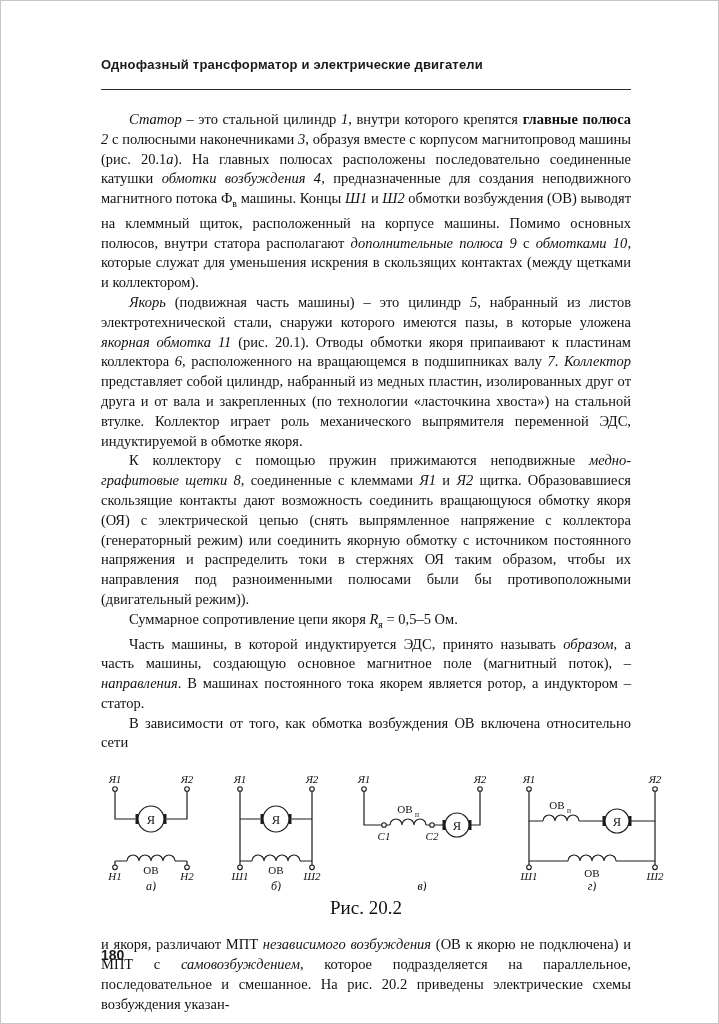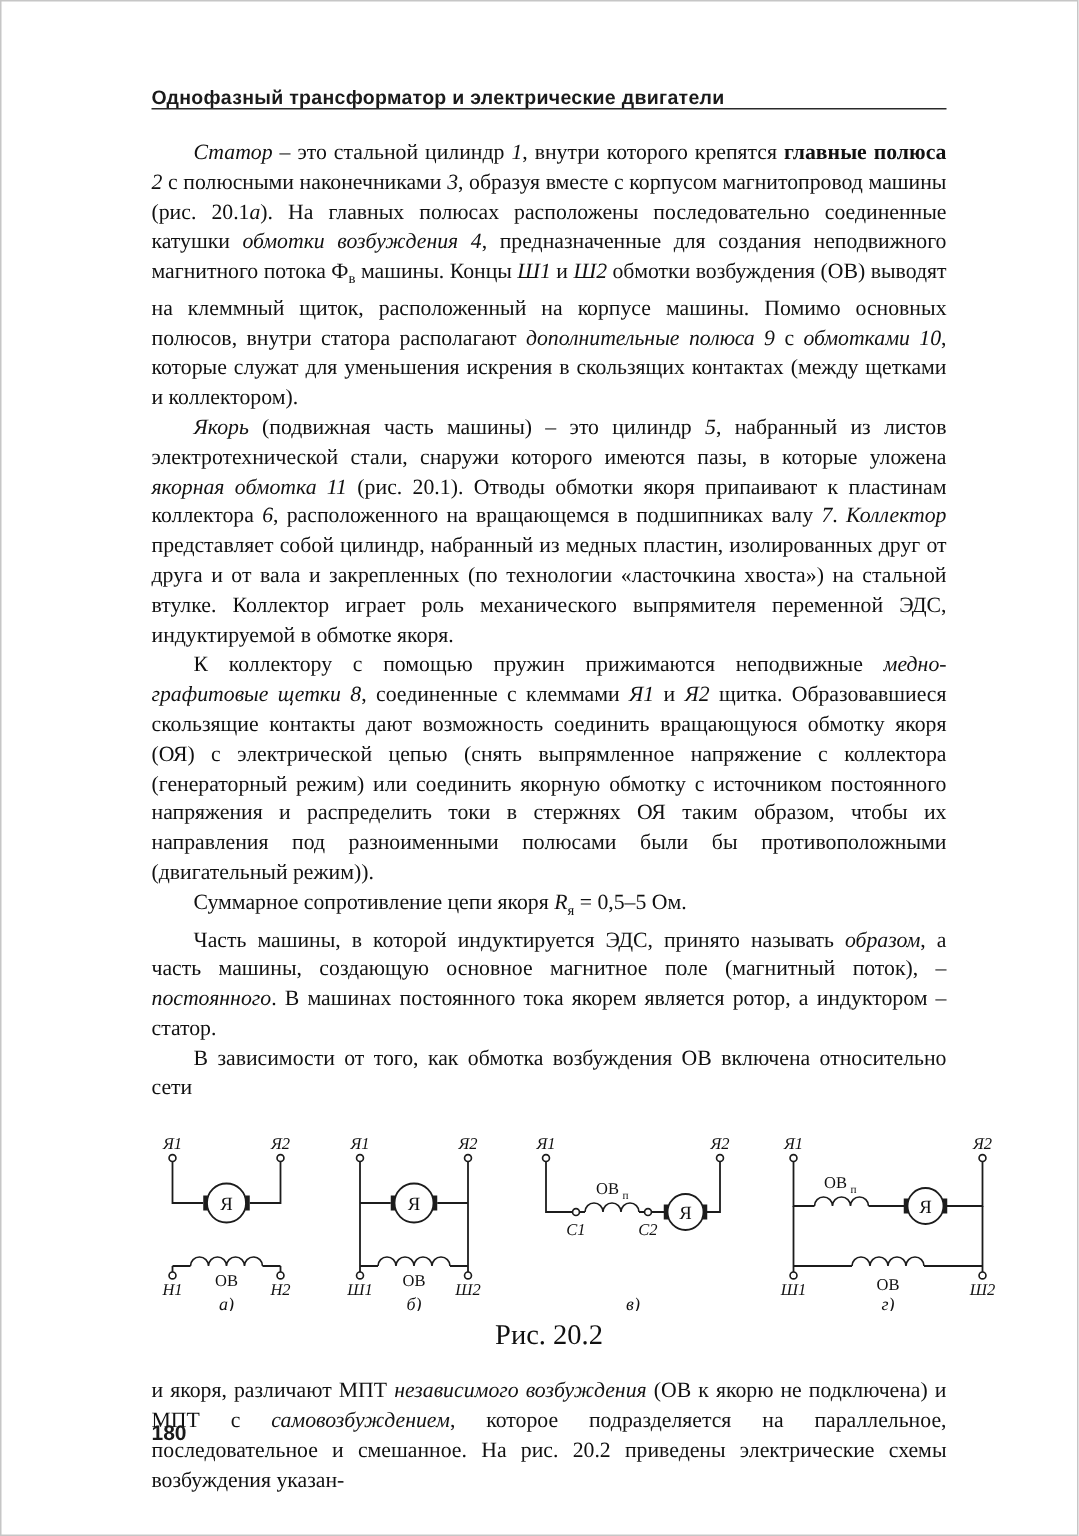--- a/index.html
+++ b/index.html
@@ -15,21 +15,21 @@
     font-family: "Liberation Serif", serif;
     color: #111111;
     overflow: hidden;
   }
   .running-head {
     font-family: "Liberation Sans", sans-serif;
     font-weight: bold;
     font-size: 13px;
     letter-spacing: 0.2px;
     color: #1a1a1a;
-    padding-bottom: 0;
+    padding-bottom: 17px;
     border-bottom: 1.4px solid #2a2a2a;
     margin-bottom: 20px;
   }
   .body-text p {
     margin: 0;
     font-size: 14.5px;
     line-height: 19.8px;
     text-align: justify;
     hyphens: auto;
   }
@@ -77,21 +77,21 @@
 
   <div class="running-head">
     <span>Однофазный трансформатор и электрические двигатели</span>
   </div>
 
   <div class="body-text">
     <p class="indent"><i>Статор</i> – это стальной цилиндр <i>1</i>, внутри которого крепятся <b>главные полюса</b> <i>2</i> с полюсными наконечниками <i>3</i>, образуя вместе с корпусом магнитопровод машины (рис. 20.1<i>а</i>). На главных полюсах расположены последовательно соединенные катушки <i>обмотки возбуждения 4</i>, предназначенные для создания неподвижного магнитного потока Ф<sub>в</sub> машины. Концы <i>Ш1</i> и <i>Ш2</i> обмотки возбуждения (ОВ) выводят на клеммный щиток, расположенный на корпусе машины. Помимо основных полюсов, внутри статора располагают <i>дополнительные полюса 9</i> с <i>обмотками 10</i>, которые служат для уменьшения искрения в скользящих контактах (между щетками и коллектором).</p>
     <p class="indent"><i>Якорь</i> (подвижная часть машины) – это цилиндр <i>5</i>, набранный из листов электротехнической стали, снаружи которого имеются пазы, в которые уложена <i>якорная обмотка 11</i> (рис. 20.1). Отводы обмотки якоря припаивают к пластинам коллектора <i>6</i>, расположенного на вращающемся в подшипниках валу <i>7</i>. <i>Коллектор</i> представляет собой цилиндр, набранный из медных пластин, изолированных друг от друга и от вала и закрепленных (по технологии «ласточкина хвоста») на стальной втулке. Коллектор играет роль механического выпрямителя переменной ЭДС, индуктируемой в обмотке якоря.</p>
     <p class="indent">К коллектору с помощью пружин прижимаются неподвижные <i>медно-графитовые щетки 8</i>, соединенные с клеммами <i>Я1</i> и <i>Я2</i> щитка. Образовавшиеся скользящие контакты дают возможность соединить вращающуюся обмотку якоря (ОЯ) с электрической цепью (снять выпрямленное напряжение с коллектора (генераторный режим) или соединить якорную обмотку с источником постоянного напряжения и распределить токи в стержнях ОЯ таким образом, чтобы их направления под разноименными полюсами были бы противоположными (двигательный режим)).</p>
     <p class="indent">Суммарное сопротивление цепи якоря <i>R</i><sub>я</sub> = 0,5–5 Ом.</p>
-    <p class="indent">Часть машины, в которой индуктируется ЭДС, принято называть <i>образом</i>, а часть машины, создающую основное магнитное поле (магнитный поток), – <i>постоянного</i>. В машинах постоянного тока якорем является ротор, а индуктором – статор.</p>
+    <p class="indent">Часть машины, в которой индуктируется ЭДС, принято называть <i>образом</i>, а часть машины, создающую основное магнитное поле (магнитный поток), – <i>направления</i>. В машинах постоянного тока якорем является ротор, а индуктором – статор.</p>
     <p class="indent">В зависимости от того, как обмотка возбуждения ОВ включена относительно сети</p>
   </div>
 
   <figure class="figure" style="margin-left:0;">
     <div class="diagrams">
 
       <svg width="100" height="118" viewBox="0 0 100 118">
         <text class="tlab" x="14" y="10" text-anchor="middle">Я1</text>
         <text class="tlab" x="86" y="10" text-anchor="middle">Я2</text>
         <circle class="term" cx="14" cy="16" r="2.3"></circle>

